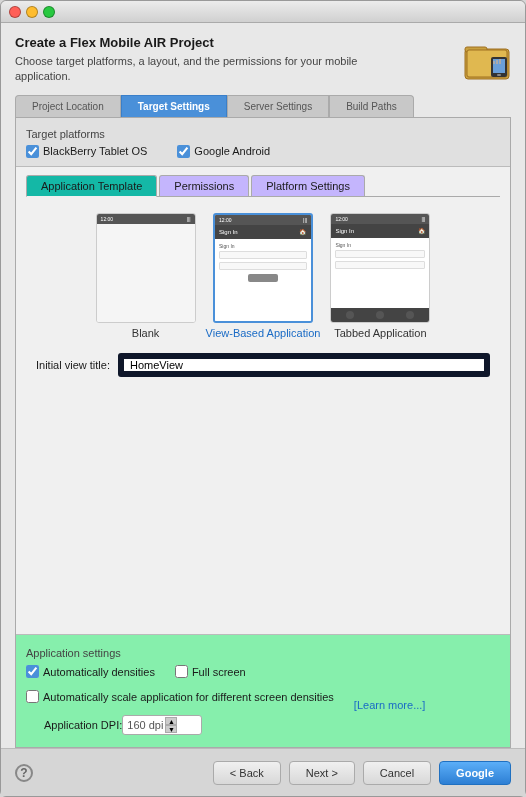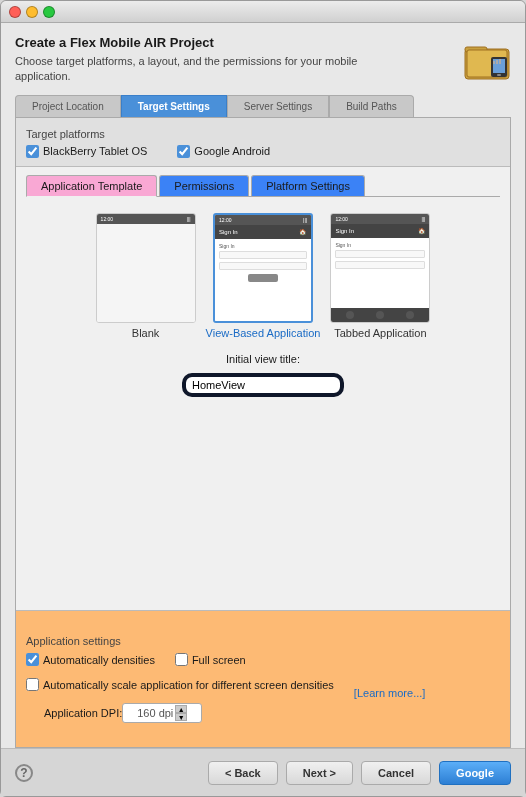--- a/index.html
+++ b/index.html
@@ -145,29 +145,29 @@
     }
     .inner-tabs {
       display: flex;
       border-bottom: 1px solid #aaa;
       margin-bottom: 8px;
       flex-shrink: 0;
     }
     .inner-tab {
       padding: 4px 14px;
       font-size: 11px;
-      background: #3b82f6;
+      background: #c4b5fd;
       border: 1px solid #aaa;
       border-bottom: none;
       cursor: pointer;
       border-radius: 3px 3px 0 0;
       margin-right: 2px;
     }
     .inner-tab.active {
-      background: #f9a8d4;
+      background: #14b8a6;
       border-bottom: 1px solid #f0f0f0;
       margin-bottom: -1px;
     }
     .templates-area {
       display: flex;
       gap: 10px;
       justify-content: center;
       padding: 8px 4px;
       flex-shrink: 0;
     }
@@ -267,40 +267,39 @@
     }
     .blank-phone .phone-body {
       background: white;
     }
     .initial-view-row {
       display: flex;
       align-items: center;
       gap: 8px;
       padding: 6px 10px;
       flex-shrink: 0;
-      flex-direction: column;
     }
     .initial-view-row label {
       font-size: 11px;
       white-space: nowrap;
     }
     .initial-view-row input {
       flex: 1;
-      border: 4px solid #0f172a;
-      border-radius: 10px;
+      border: 6px solid #0f172a;
+      border-radius: 3px;
       padding: 2px 6px;
       font-size: 11px;
       background: white;
-      height: 32px;
+      height: 24px;
     }
     .spacer { flex: 1; }
     .app-settings {
-      background: #fdba74;
+      background: #86efac;
       border-top: 1px solid #bbb;
-      padding: 24px 10px;
+      padding: 12px 10px;
       flex-shrink: 0;
     }
     .app-settings-title {
       font-size: 11px;
       color: #444;
       margin-bottom: 6px;
     }
     .settings-row {
       display: flex;
       gap: 20px;
@@ -329,21 +328,21 @@
     .dpi-select {
       display: flex;
       align-items: center;
       background: white;
       border: 1px solid #aaa;
       border-radius: 3px;
       padding: 1px 4px;
       font-size: 11px;
       height: 20px;
       min-width: 80px;
-      justify-content: center;
+      justify-content: flex-start;
     }
     .dpi-select span { font-size: 11px; color: #555; }
     .dpi-spinner {
       display: flex;
       flex-direction: column;
       margin-left: 2px;
     }
     .dpi-spinner button {
       background: #ccc;
       border: 1px solid #aaa;
@@ -370,21 +369,20 @@
     .bottom-right { display: flex; gap: 8px; align-items: center; }
     .action-btn {
       padding: 4px 16px;
       font-size: 11px;
       border: 1px solid #aaa;
       border-radius: 4px;
       background: linear-gradient(to bottom, #f0f0f0, #d8d8d8);
       cursor: pointer;
       color: #333;
       height: 24px;
-      font-weight: bold;
     }
     .action-btn.primary {
       background: linear-gradient(to bottom, #5baef8, #2d7fd4);
       border-color: #2070c0;
       color: white;
       font-weight: bold;
     }
     .help-icon {
       width: 18px;
       height: 18px;

